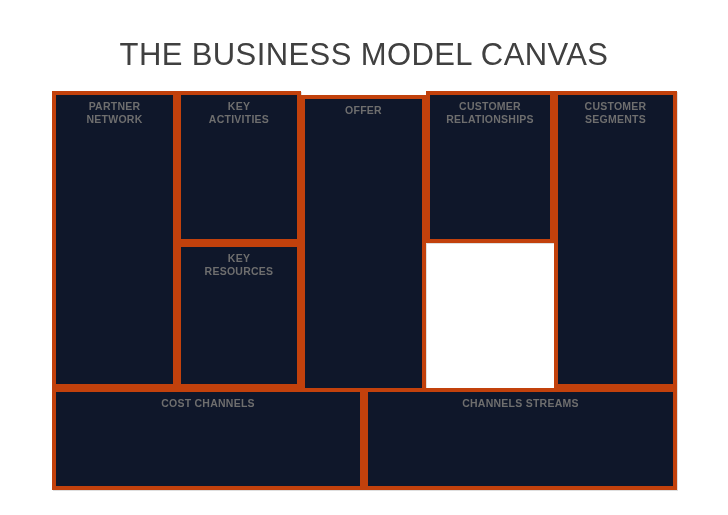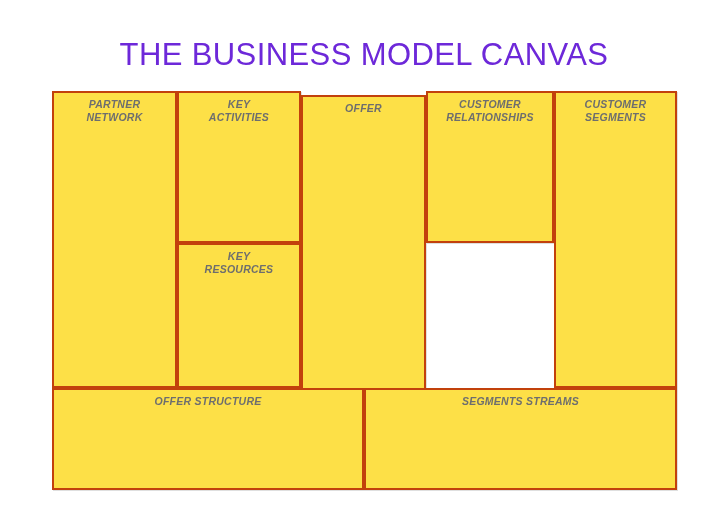--- a/index.html
+++ b/index.html
@@ -26,41 +26,40 @@
   
   #page-title {
     position: absolute;
     left: 0;
     top: 36px;
     width: 728px;
     text-align: center;
     font-size: 31px;
     font-weight: 400;
     letter-spacing: 0.4px;
-    color: #6d28d9;
+    color: #404040;
     line-height: 38px;
     white-space: nowrap;
   }
 
   
   #bmc-grid {
     position: absolute;
     left: 52px;
     top: 91px;
     width: 625px;
     height: 399px;
   }
 
   .cell {
     position: absolute;
     box-sizing: border-box;
-    border: 2px solid #c2410c;
-    background: #fde047;
+    border: 4px solid #c2410c;
+    background: #0f172a;
     box-shadow: 1px 1px 0 0 rgba(150,150,150,0.30);
-    font-style: italic;
   }
 
   .cell-label {
     position: absolute;
     left: 4px;
     right: 4px;
     top: 5px;
     text-align: center;
     font-size: 10.5px;
     font-weight: 700;
@@ -134,21 +133,21 @@
 RELATIONSHIPS</div>
     </div>
 
 
     <div class="cell" id="cell-customer-segments">
       <div class="cell-label">CUSTOMER
 SEGMENTS</div>
     </div>
 
     <div class="cell" id="cell-cost-structure">
-      <div class="cell-label">OFFER STRUCTURE</div>
+      <div class="cell-label">COST CHANNELS</div>
     </div>
 
     <div class="cell" id="cell-revenue-streams">
-      <div class="cell-label">SEGMENTS STREAMS</div>
+      <div class="cell-label">CHANNELS STREAMS</div>
     </div>
 
   </div>
 </div>
 
 </body></html>

